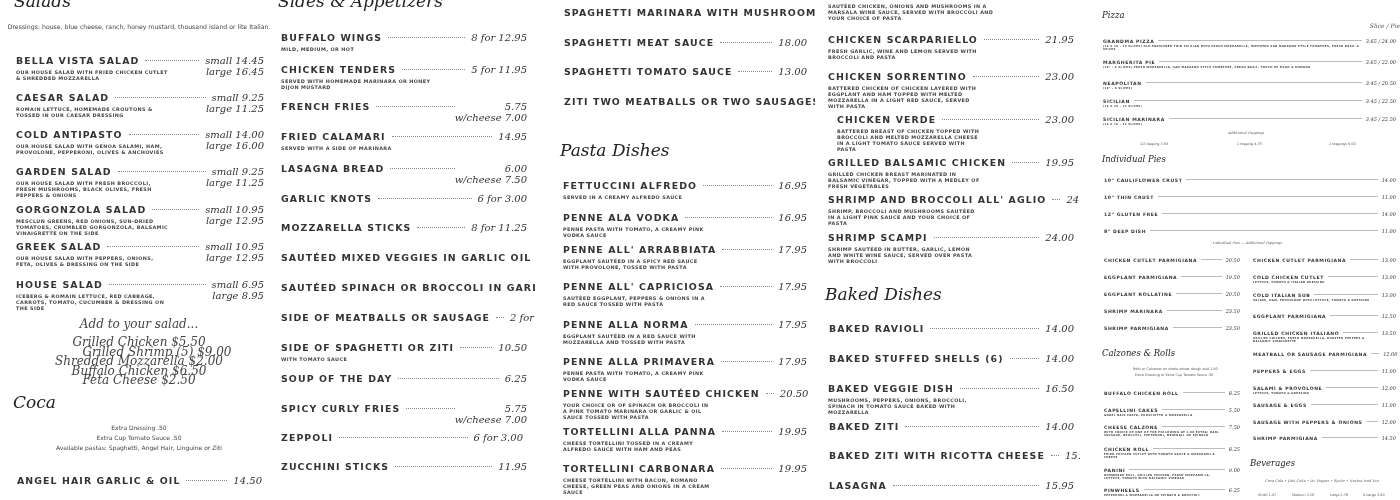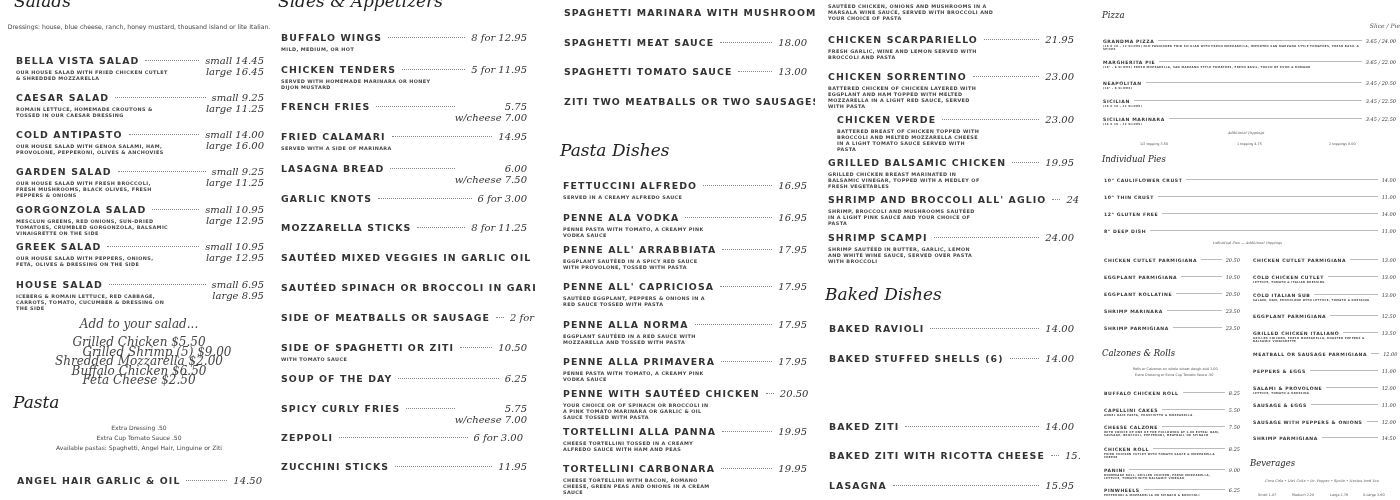--- a/index.html
+++ b/index.html
@@ -195,21 +195,21 @@
       </div>
   </div>
 
   <div class="script-note" style="top:320px;">Add to your salad...</div>
   <div class="script-note" style="top:338px;">Grilled Chicken  $5.50</div>
   <div class="script-note" style="top:347.5px;padding-left:36px;">Grilled Shrimp (5)  $9.00</div>
   <div class="script-note" style="top:357px;font-style:italic;">Shredded Mozzarella  $2.00</div>
   <div class="script-note" style="top:366.5px;">Buffalo Chicken  $6.50</div>
   <div class="script-note" style="top:376px;">Feta Cheese  $2.50</div>
 
-  <div class="section-title" style="left:13px; top:392px;">Pasta</div>
+  <div class="section-title" style="left:13px; top:392px;">Coca</div>
   <div class="note" style="top:423px;">Extra Dressing .50</div>
   <div class="note" style="top:433px;">Extra Cup Tomato Sauce .50</div>
   <div class="note" style="top:443px;">Available pastas: Spaghetti, Angel Hair, Linguine or Ziti</div>
 
   <div class="item" style="top:475px; left:17px; right:16px;">
     <div class="item-row">
         <span class="item-name">ANGEL HAIR GARLIC &amp; OIL</span>
         <span class="dots"></span>
         <span class="price">14.50</span>
       </div>
@@ -491,20 +491,28 @@
         <span class="dots"></span>
         <span class="price">14.00</span>
       </div>
   </div>
   <div class="item" style="top:353px; left:9px; right:6px;">
     <div class="item-row">
         <span class="item-name">BAKED STUFFED SHELLS (6)</span>
         <span class="dots"></span>
         <span class="price">14.00</span>
       </div>
+  </div>
+  <div class="item" style="top:383px; left:8px; right:6px;">
+    <div class="item-row">
+        <span class="item-name">BAKED VEGGIE DISH</span>
+        <span class="dots"></span>
+        <span class="price">16.50</span>
+      </div>
+    <div class="desc">Mushrooms, peppers, onions, broccoli, spinach in tomato sauce baked with mozzarella</div>
   </div>
   <div class="item" style="top:421px; left:9px; right:6px;">
     <div class="item-row">
         <span class="item-name">BAKED ZITI</span>
         <span class="dots"></span>
         <span class="price">14.00</span>
       </div>
   </div>
   <div class="item" style="top:450px; left:9px; right:6px;">
     <div class="item-row">

